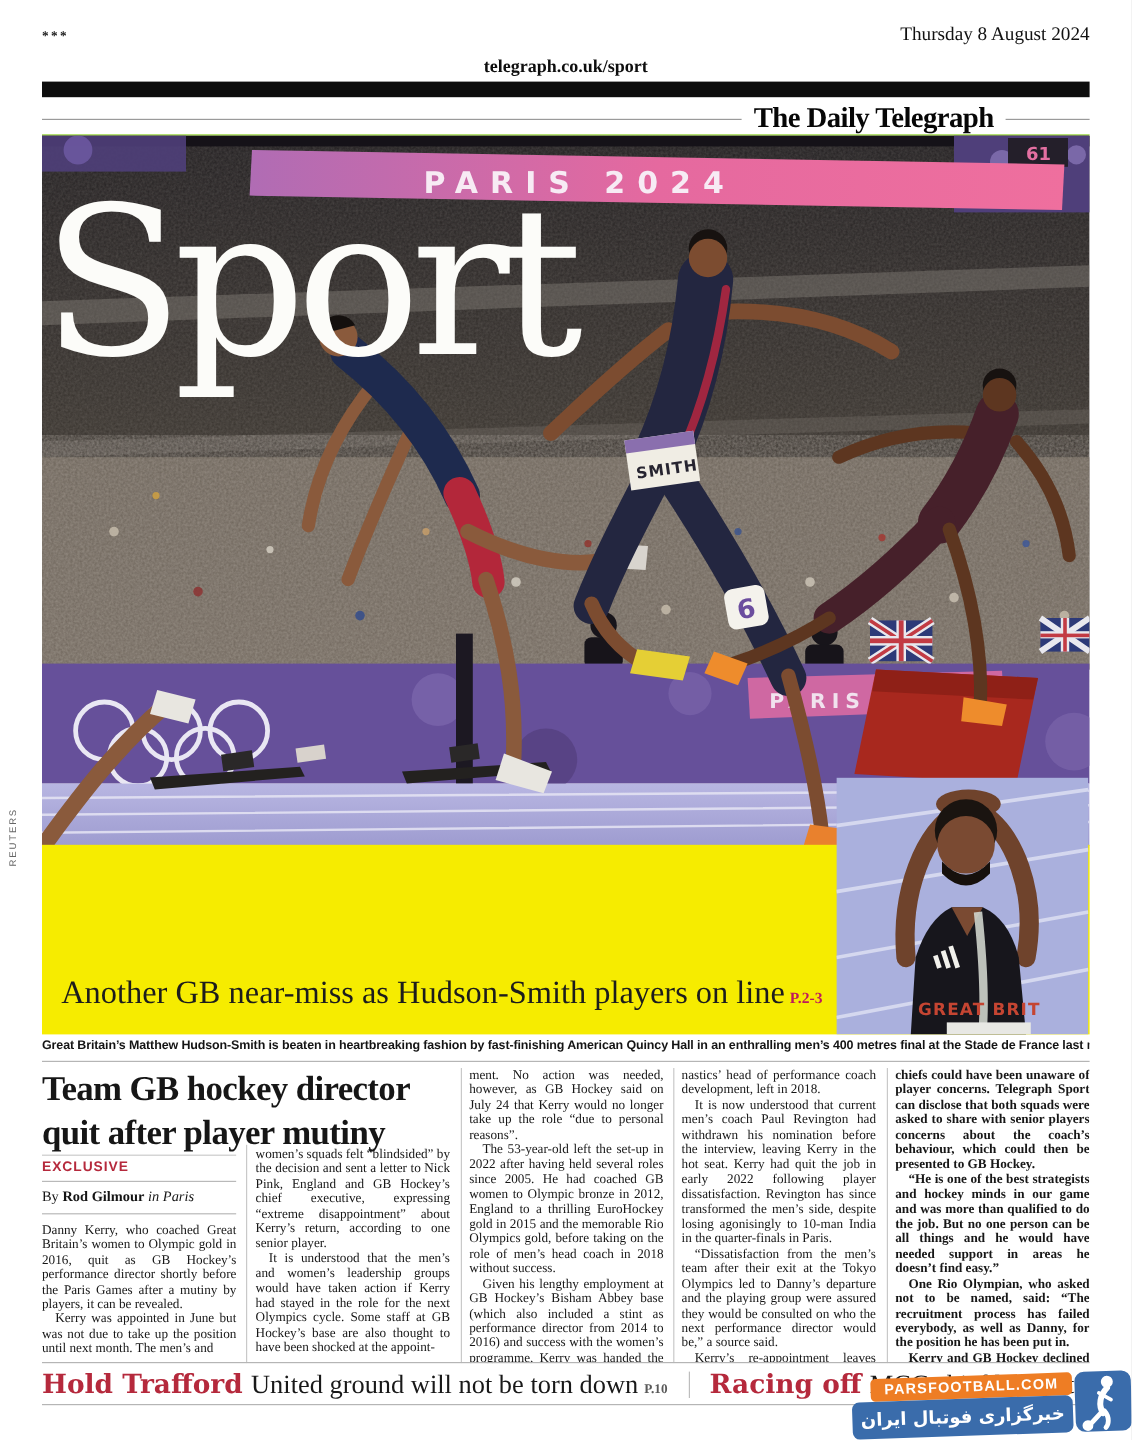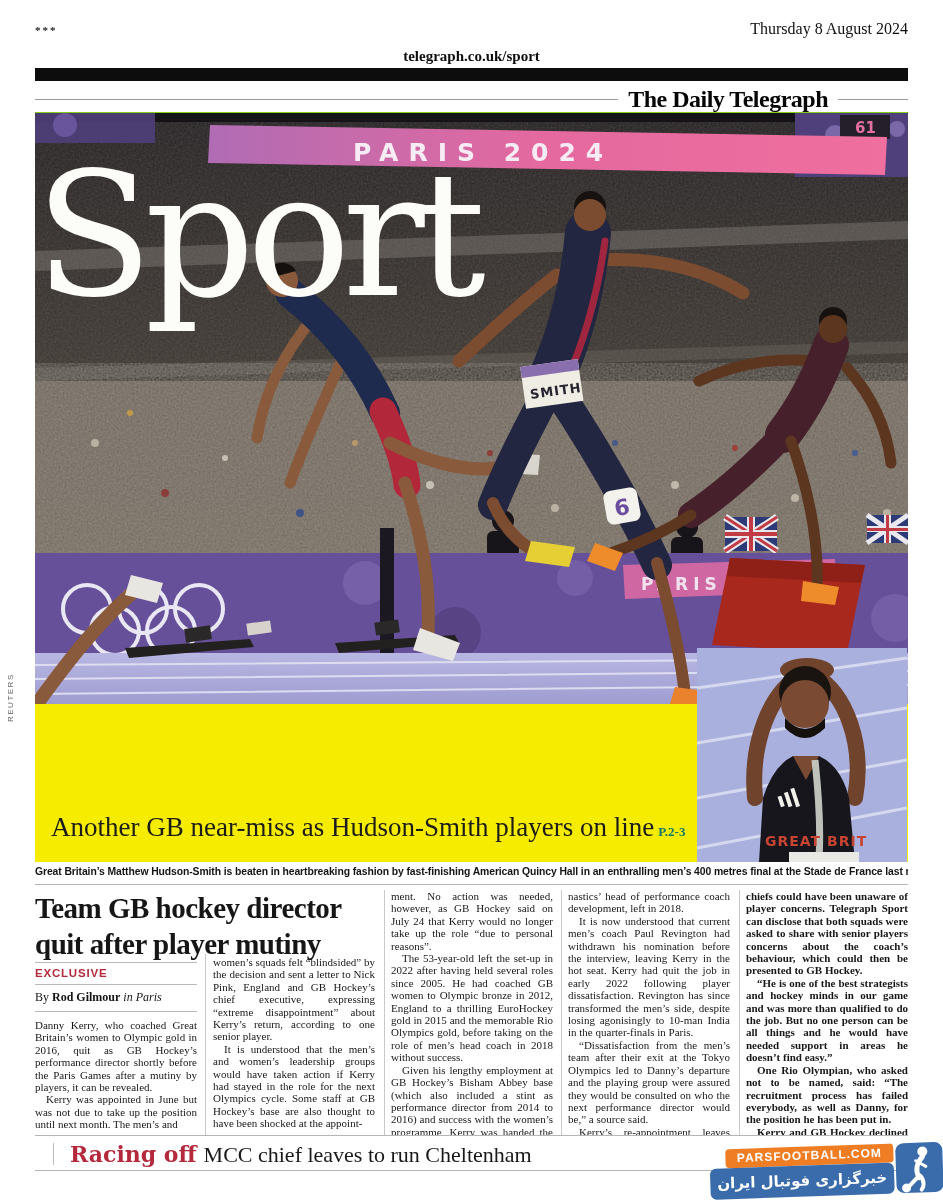--- a/index.html
+++ b/index.html
@@ -18,21 +18,21 @@
   .masthead{font-family:Liberation Serif, serif;font-weight:bold;font-size:24px;color:#060606;margin:0 10px;letter-spacing:-0.5px;white-space:nowrap;}
   
   .photo{position:absolute;left:35px;top:112px;width:873px;height:592px;border-top:1px solid #84cc16;}
   .credit{position:absolute;left:6px;top:722px;transform:rotate(-90deg);transform-origin:0 0;
           font:8px "Liberation Sans",sans-serif;letter-spacing:1.5px;color:#666;}
   
   .splash{position:absolute;left:35px;top:704px;width:873px;height:158px;background:#f6ec00;}
   .splash-head{position:absolute;left:14px;top:4px;font-family:"DejaVu Serif",serif;font-weight:bold;
                font-size:76px;line-height:1.05;letter-spacing:-2px;color:#101010;white-space:nowrap;}
   .splash-sub{position:absolute;left:16px;top:108px;font:27px "Liberation Serif",serif;color:#1c1c1c;white-space:nowrap;}
-  .splash-pref{font:bold 13px "Liberation Serif",serif;color:#0f766e;margin-left:4px;}
+  .splash-pref{font:bold 13px "Liberation Serif",serif;color:#be185d;margin-left:4px;}
   .inset{position:absolute;left:697px;top:648px;width:210px;height:214px;z-index:5;}
   
   .caption{position:absolute;left:35px;top:866px;width:873px;font:bold 10.4px "Liberation Sans",sans-serif;
            letter-spacing:-0.1px;color:#141414;white-space:nowrap;overflow:hidden;}
   .cap-rule{position:absolute;left:35px;right:35px;top:884px;height:1px;background:#b5b5b5;}
   
   .article{position:absolute;left:35px;top:890px;width:873px;height:246px;overflow:hidden;}
   .a-head{position:absolute;left:0;top:0;width:344px;font-family:Liberation Serif, serif;font-weight:bold;
           font-size:29px;line-height:36px;letter-spacing:-0.5px;color:#161616;}
   .vr{position:absolute;width:1px;background:#c9c9c9;top:0;height:246px;}
@@ -329,20 +329,25 @@
     <div class="col col5">
         <p>chiefs could have been unaware of player concerns. Telegraph Sport can disclose that both squads were asked to share with senior players concerns about the coach’s behaviour, which could then be presented to GB Hockey.</p>
         <p>“He is one of the best strategists and hockey minds in our game and was more than qualified to do the job. But no one person can be all things and he would have needed support in areas he doesn’t find easy.”</p>
         <p>One Rio Olympian, who asked not to be named, said: “The recruitment process has failed everybody, as well as Danny, for the position he has been put in.</p>
         <p>Kerry and GB Hockey declined to comment.</p>
       </div>
   </div>
 
   <div class="tz-rule tz-top"></div>
   <div class="teasers">
+    <div class="teaser">
+      <span class="t-kicker">Hold Trafford</span>
+      <span>United ground will not be torn down</span>
+      <span class="t-page">P.10</span>
+    </div>
     <div class="t-div"></div>
     <div class="teaser">
       <span class="t-kicker">Racing off</span>
       <span>MCC chief leaves to run Cheltenham</span>
 
     </div>
   </div>
   <div class="tz-rule tz-bot"></div>
 
   <div class="watermark">

